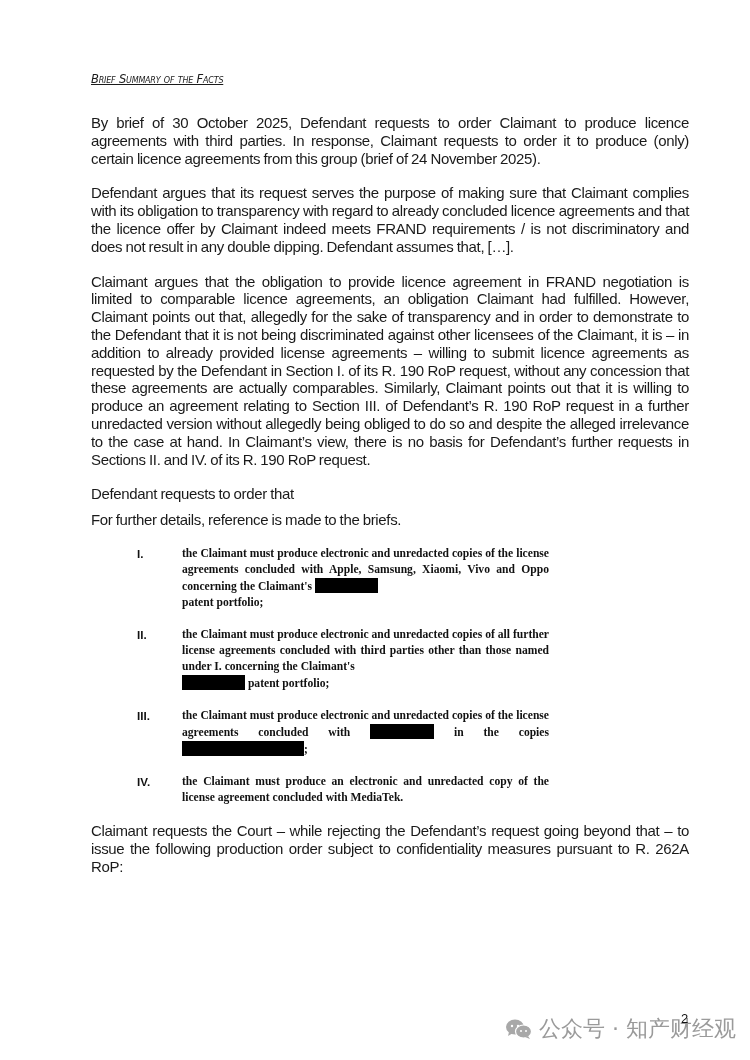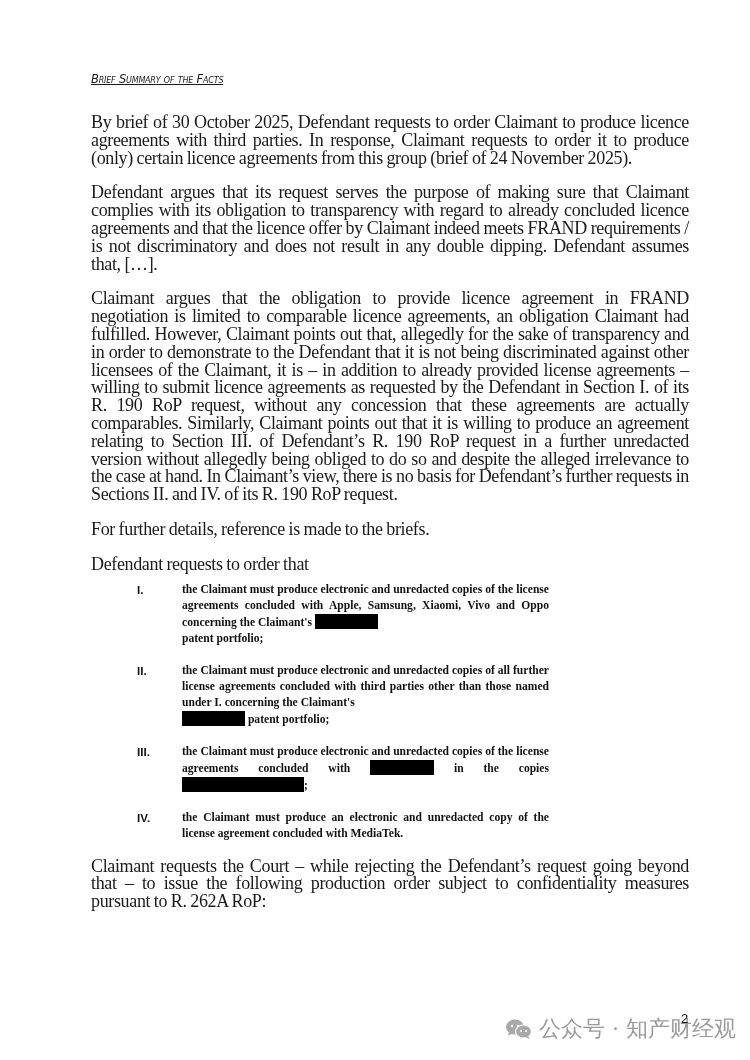--- a/index.html
+++ b/index.html
@@ -10,22 +10,22 @@
     .page {
       position: absolute; left: 91px; top: 72px; width: 598px;
     }
     .heading {
       font-family: "DejaVu Sans", sans-serif;
       font-size: 11.5px; font-style: italic; text-decoration: underline;
       font-variant: small-caps; letter-spacing: -0.2px;
       margin: 0 0 28px 0; color: #1a1a1a;
     }
     .para {
-      font-family: Liberation Serif, serif;
-      font-size: 18px; line-height: 17.8px; text-align: justify;
+      font-family: Liberation Sans, sans-serif;
+      font-size: 15px; line-height: 17.8px; text-align: justify;
       margin: 0 0 17px 0; letter-spacing: -0.35px; word-spacing: -0.5px;
     }
     .req-list {
       margin: 6px 0 0 0; padding: 0; list-style: none;
       position: relative; left: 46px; width: 412px;
     }
     .req-item {
       display: flex; margin: 0 0 16px 0;
       font-family: "Liberation Sans", sans-serif; font-weight: bold;
       font-size: 11.6px; line-height: 16px; color: #111;
@@ -53,22 +53,22 @@
   </style>
 </head>
 <body>
 
 <div class="page">
   <div class="heading">Brief Summary of the Facts</div>
 
   <p class="para">By brief of 30 October 2025, Defendant requests to order Claimant to produce licence agreements with third parties. In response, Claimant requests to order it to produce (only) certain licence agreements from this group (brief of 24 November 2025).</p>
   <p class="para">Defendant argues that its request serves the purpose of making sure that Claimant complies with its obligation to transparency with regard to already concluded licence agreements and that the licence offer by Claimant indeed meets FRAND requirements / is not discriminatory and does not result in any double dipping. Defendant assumes that, […].</p>
   <p class="para">Claimant argues that the obligation to provide licence agreement in FRAND negotiation is limited to comparable licence agreements, an obligation Claimant had fulfilled. However, Claimant points out that, allegedly for the sake of transparency and in order to demonstrate to the Defendant that it is not being discriminated against other licensees of the Claimant, it is – in addition to already provided license agreements – willing to submit licence agreements as requested by the Defendant in Section I. of its R. 190 RoP request, without any concession that these agreements are actually comparables. Similarly, Claimant points out that it is willing to produce an agreement relating to Section III. of Defendant’s R. 190 RoP request in a further unredacted version without allegedly being obliged to do so and despite the alleged irrelevance to the case at hand. In Claimant’s view, there is no basis for Defendant’s further requests in Sections II. and IV. of its R. 190 RoP request.</p>
+  <p class="para" style="margin-bottom:8px;">Defendant requests to order that</p>
   <p class="para">For further details, reference is made to the briefs.</p>
-  <p class="para" style="margin-bottom:8px;">Defendant requests to order that</p>
 
   <ol class="req-list">
     <li class="req-item">
       <span class="req-num">I.</span>
       <span class="req-text"><span>the Claimant must produce electronic and unredacted copies of the license agreements concluded with Apple, Samsung, Xiaomi, Vivo and Oppo concerning the Claimant's </span><span class="redact r1"></span><br><span> patent portfolio;</span></span>
     </li>
     <li class="req-item">
       <span class="req-num">II.</span>
       <span class="req-text"><span>the Claimant must produce electronic and unredacted copies of all further license agreements concluded with third parties other than those named under I. concerning the Claimant's </span><br><span class="redact r2"></span><span> patent portfolio;</span></span>
     </li>

